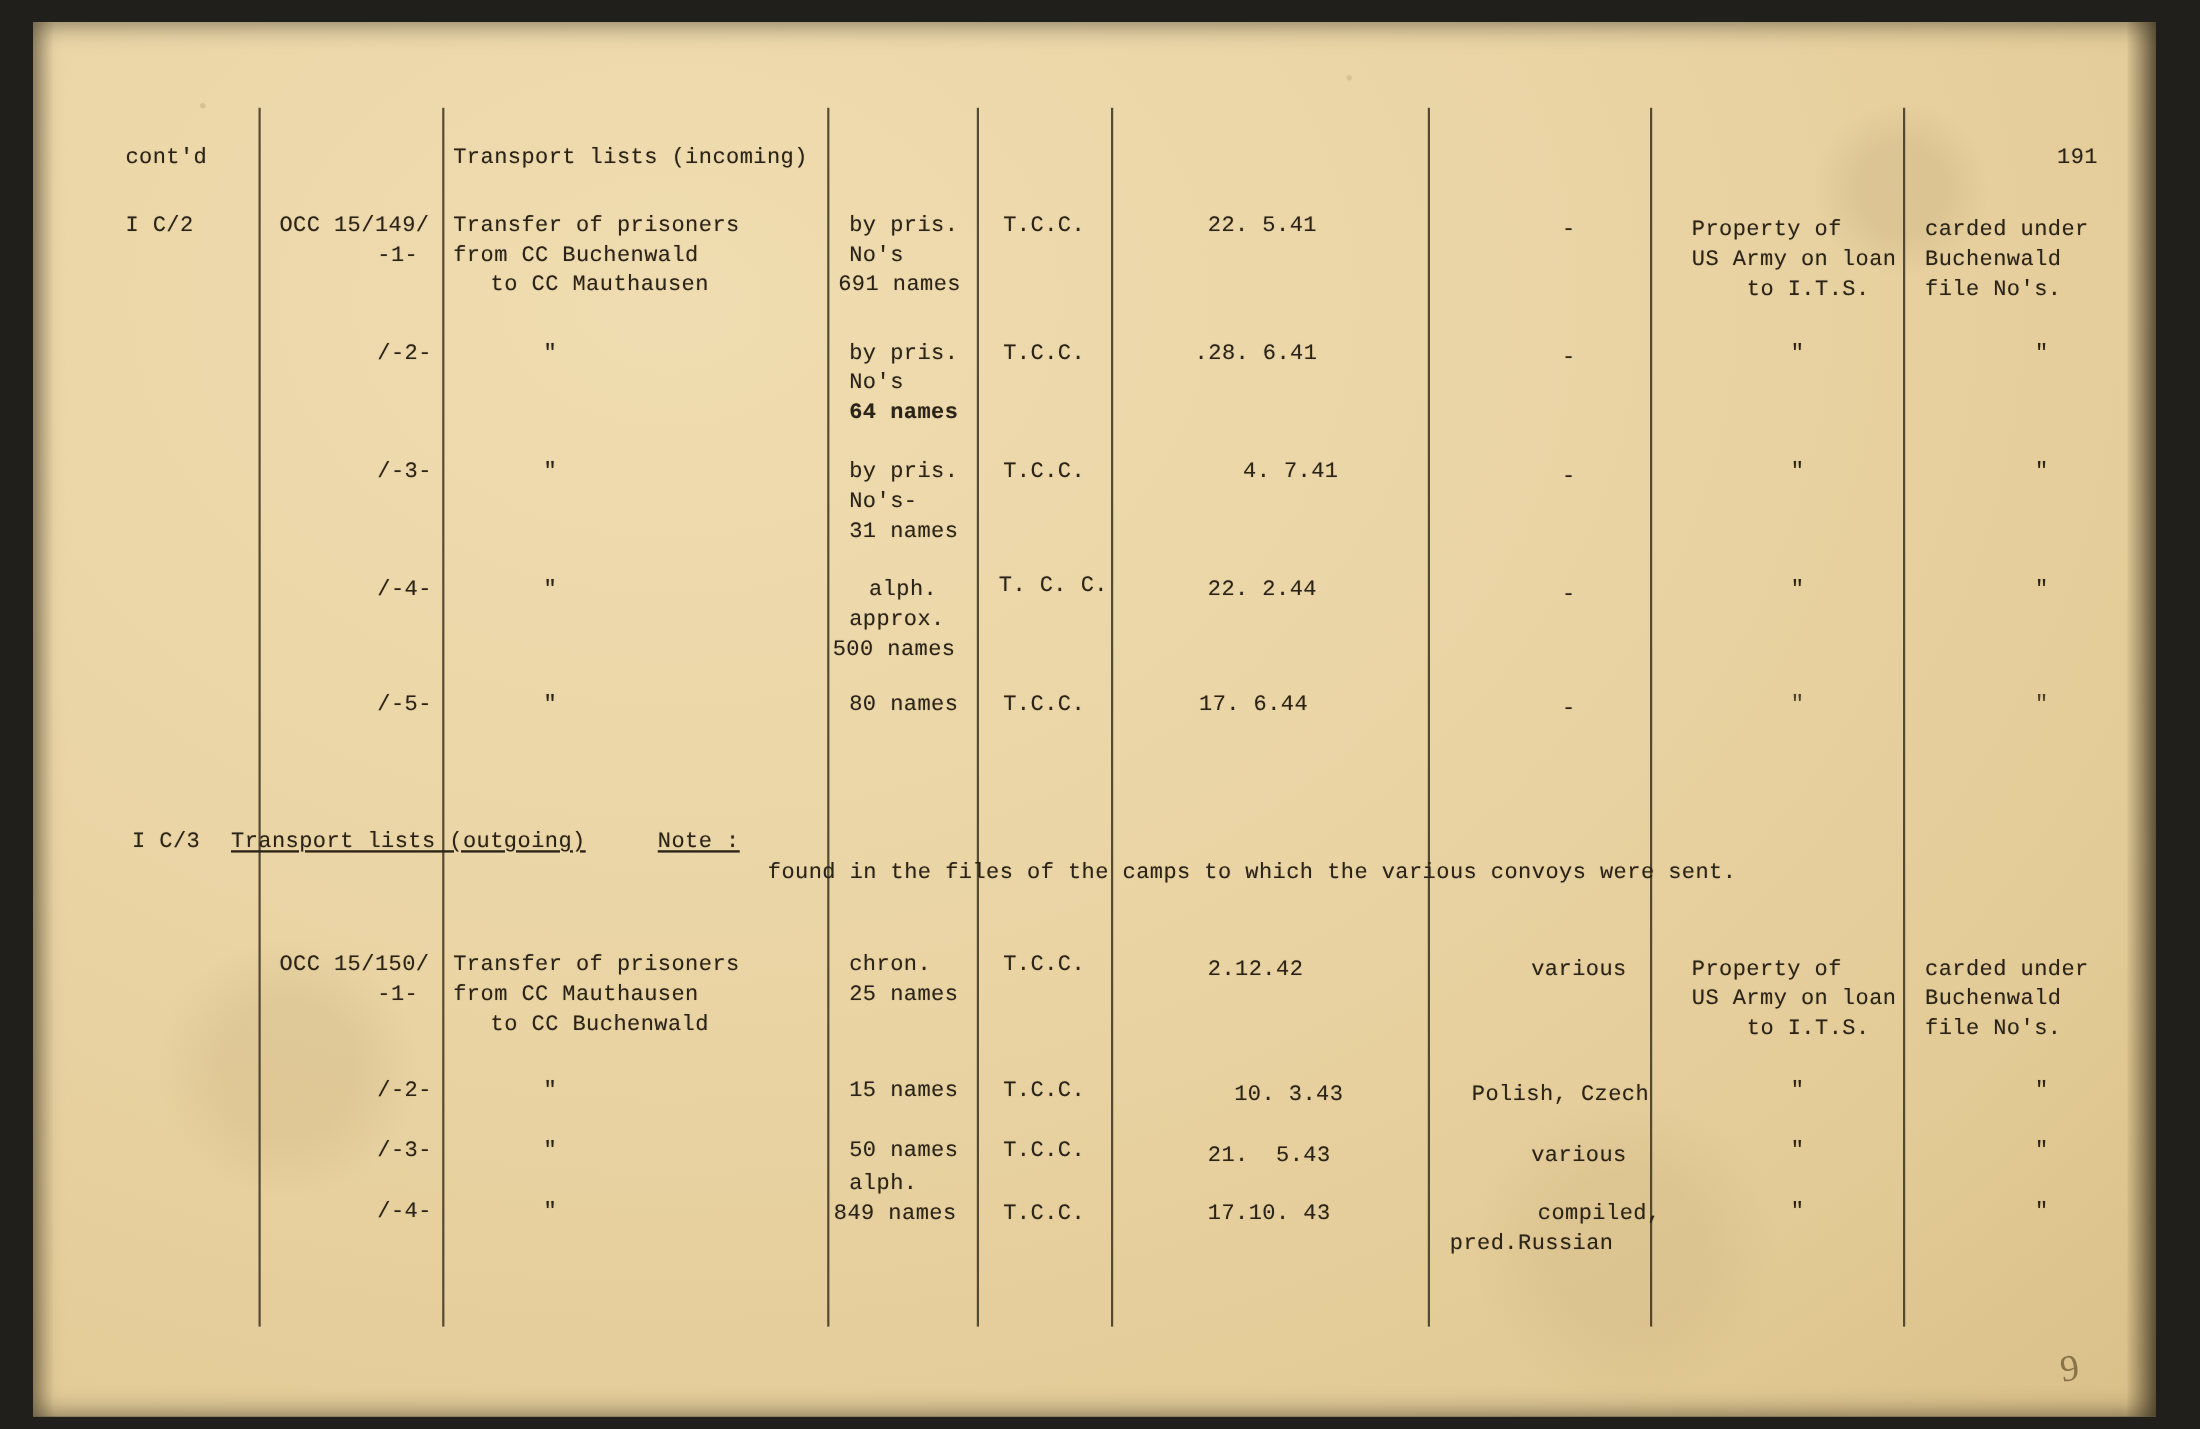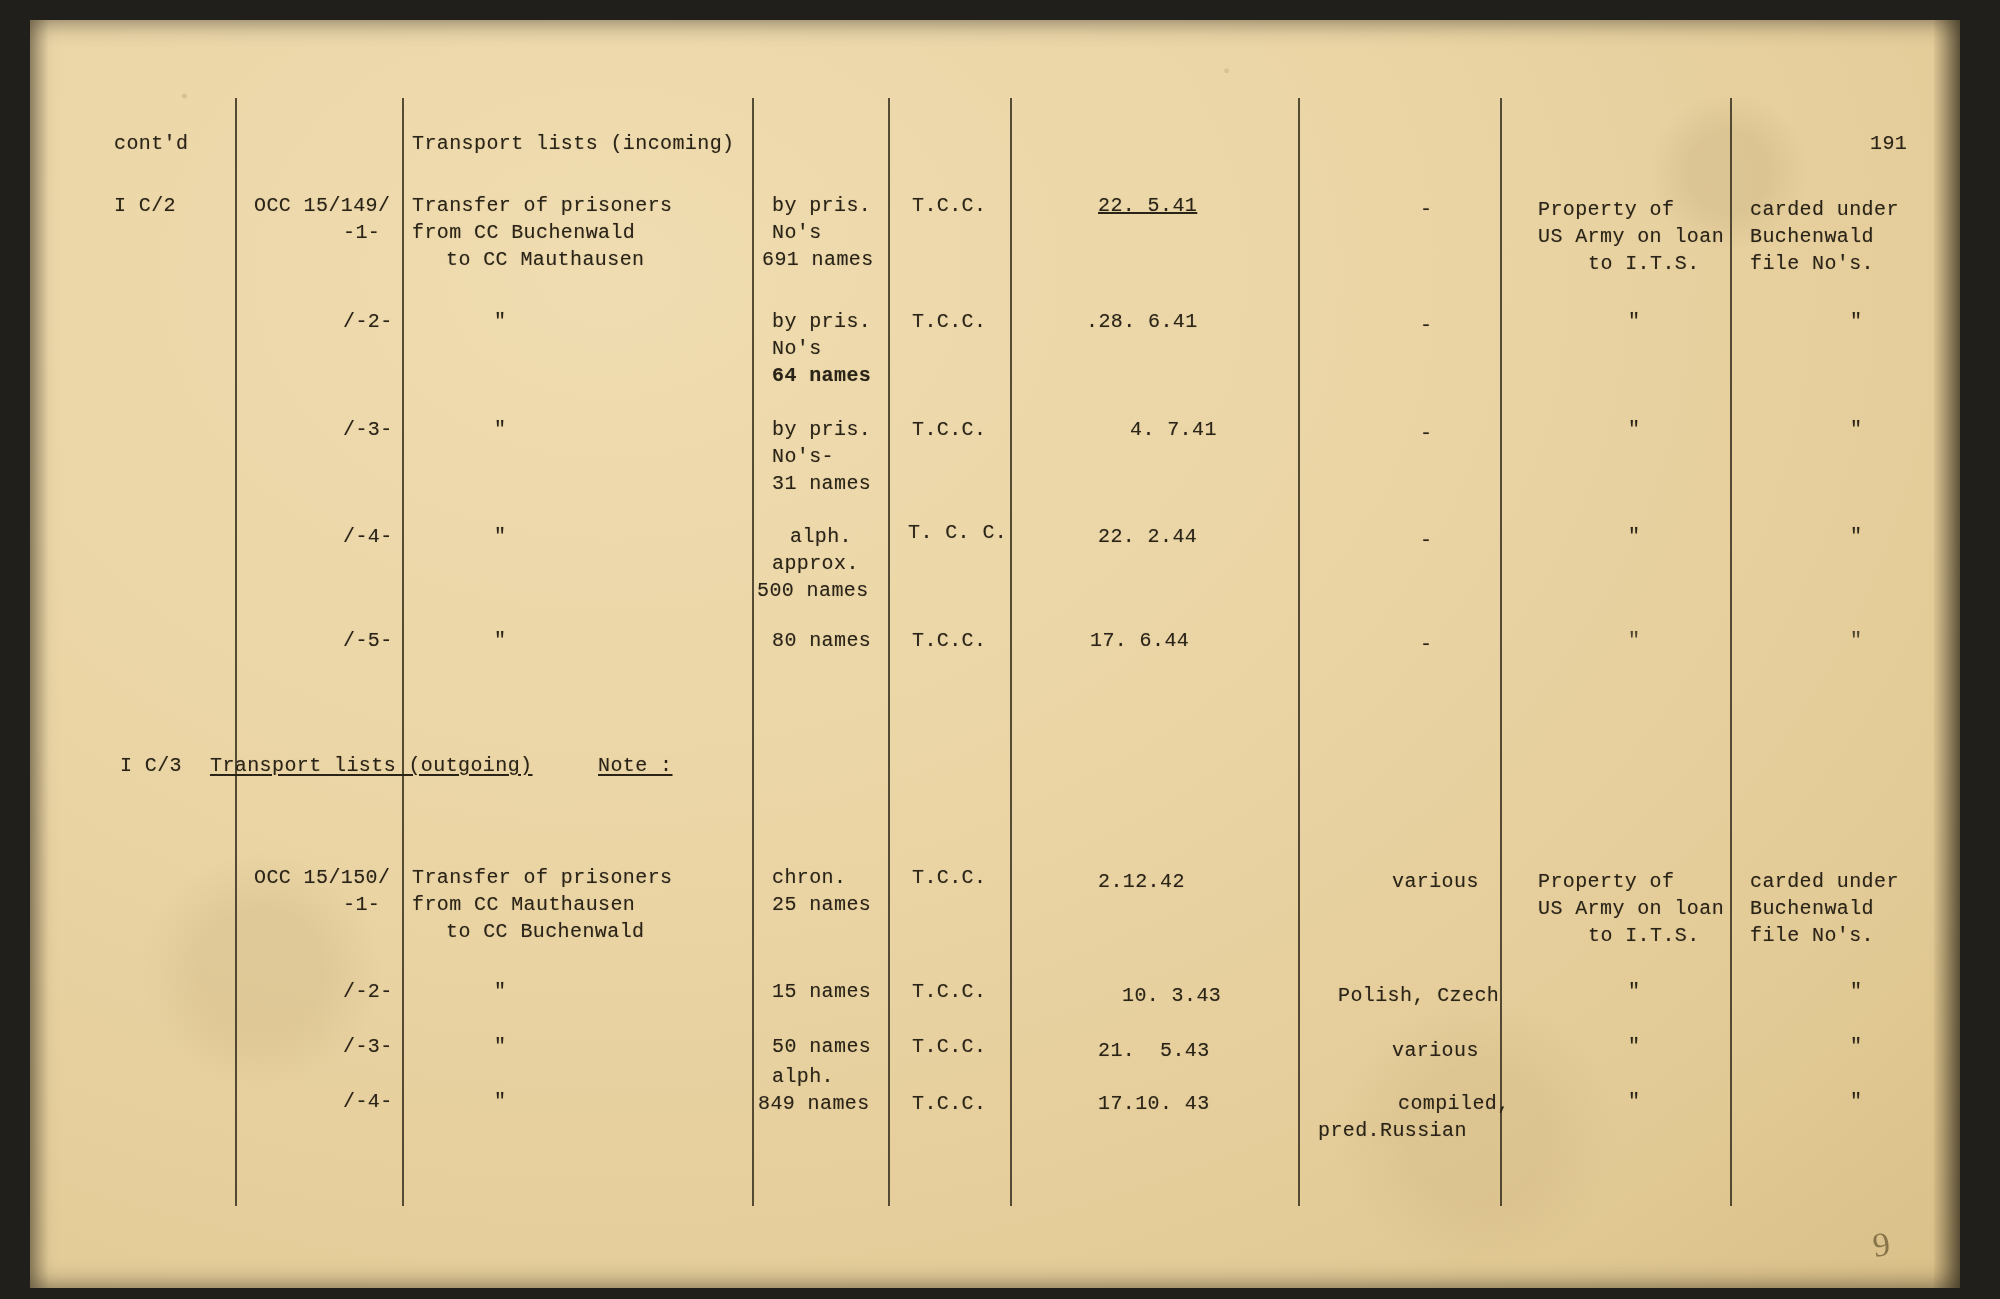--- a/index.html
+++ b/index.html
@@ -121,21 +121,21 @@
 
     <div class="tx" style="left:382px; top:172px;">Transfer of prisoners</div>
     <div class="tx" style="left:382px; top:199px;">from CC Buchenwald</div>
     <div class="tx" style="left:416px; top:226px;">to CC Mauthausen</div>
 
     <div class="tx" style="left:742px; top:172px;">by pris.</div>
     <div class="tx" style="left:742px; top:199px;">No's</div>
     <div class="tx" style="left:732px; top:226px;">691 names</div>
 
     <div class="tx" style="left:882px; top:172px;">T.C.C.</div>
-    <div class="tx" style="left:1068px; top:172px;text-decoration:underline;">22. 5.41</div>
+    <div class="tx" style="left:1068px; top:172px;">22. 5.41</div>
     <div class="tx" style="left:1390px; top:176px;">-</div>
 
     <div class="tx" style="left:1508px; top:176px;">Property of</div>
     <div class="tx" style="left:1508px; top:203px;">US Army on loan</div>
     <div class="tx" style="left:1558px; top:230px;">to I.T.S.</div>
 
     <div class="tx" style="left:1720px; top:176px;">carded under</div>
     <div class="tx" style="left:1720px; top:203px;">Buchenwald</div>
     <div class="tx" style="left:1720px; top:230px;">file No's.</div>
 
@@ -177,20 +177,21 @@
     <div class="tx" style="left:742px; top:607px;">80 names</div>
     <div class="tx" style="left:882px; top:607px;">T.C.C.</div>
     <div class="tx" style="left:1060px; top:607px;">17. 6.44</div>
     <div class="tx" style="left:1390px; top:611px;">-</div>
     <div class="tx faded" style="left:1598px; top:607px;">"</div>
     <div class="tx faded" style="left:1820px; top:607px;">"</div>
 
     <div class="tx" style="left:90px; top:732px;">I C/3</div>
     <div class="tx u" style="left:180px; top:732px;">Transport lists (outgoing)</div>
     <div class="tx u" style="left:568px; top:732px;">Note :</div>
+    <div class="tx" style="left:668px; top:760px;">found in the files of the camps to which the various convoys were sent.</div>
 
     <div class="tx" style="left:224px; top:844px;">OCC 15/150/</div>
     <div class="tx" style="left:313px; top:871px;">-1-</div>
 
     <div class="tx" style="left:382px; top:844px;">Transfer of prisoners</div>
     <div class="tx" style="left:382px; top:871px;">from CC Mauthausen</div>
     <div class="tx" style="left:416px; top:898px;">to CC Buchenwald</div>
 
     <div class="tx" style="left:742px; top:844px;">chron.</div>
     <div class="tx" style="left:742px; top:871px;">25 names</div>

